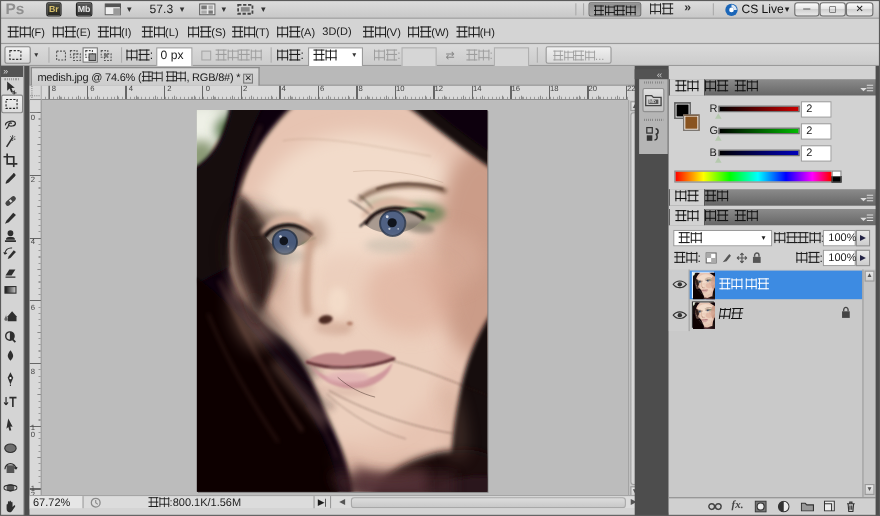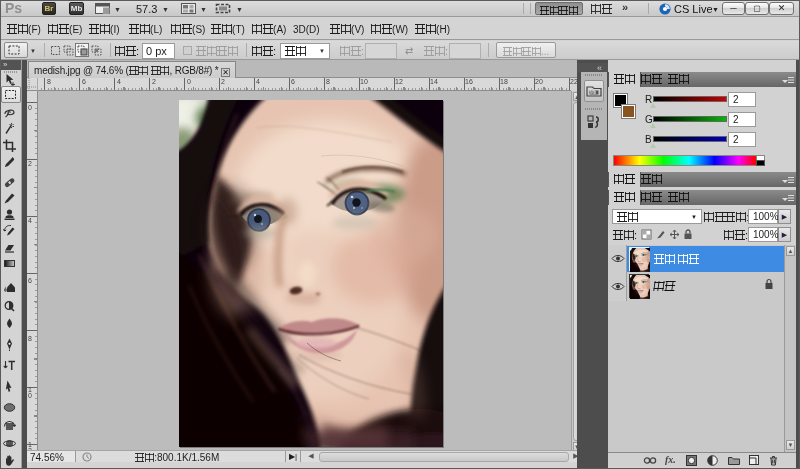--- a/index.html
+++ b/index.html
@@ -23,21 +23,21 @@
 .grey{color:#9d9d9d}
 
 #appbar{left:0;top:0;width:800px;height:17px;background:linear-gradient(#dedede,#c8c8c8);border-bottom:1px solid #999}
 #appbar .sep{position:absolute;top:3px;height:11px;width:1px;background:#aaa}
 .winbtn{position:absolute;top:2px;height:13px;border:1px solid #707070;border-radius:3px;background:linear-gradient(#fdfdfd,#e5e5e5 45%,#d0d0d0 50%,#e8e8e8);color:#222;text-align:center;line-height:11px;font-size:9px}
 
 #menubar{left:0;top:18px;width:800px;height:22px;background:#d4d4d4;border-bottom:1px solid #9a9a9a;font-size:10px}
 #menubar span.m{position:absolute;top:6px}#menubar .k,#menubar .k2{font-size:11px}
 
 #opts{left:0;top:41px;width:800px;height:19px;background:linear-gradient(#dadada,#cccccc);border-bottom:1px solid #9a9a9a;font-size:11px}
-.obox{position:absolute;height:16px;background:#fff;border:1px solid #9a9a9a}
+.obox{position:absolute;height:28px;background:#fff;border:1px solid #9a9a9a}
 .obox.dis{background:#d6d6d6;border-color:#b0b0b0}
 .osep{position:absolute;top:2px;height:14px;width:1px;background:#adadad}
 
 #tools{left:0;top:60px;width:22px;height:409px;background:#d4d4d4;border-right:1px solid #9f9f9f;overflow:hidden}
 #tools .hdr{position:absolute;left:0;top:0;width:22px;height:10px;background:#535353;color:#ddd;font-size:8px;line-height:9px;text-align:left;padding-left:3px}
 .tool{position:absolute;left:3px;width:16px;height:15px}
 .tool svg{display:block}
 .tool.sel{left:1px;width:20px;height:17px;background:linear-gradient(#efefef,#dcdcdc);border:1px solid #888;border-radius:2px;padding:1px 2px}
 #toolgap{left:22px;top:60px;width:5px;height:409px;background:#4d4d4d}
 
@@ -481,21 +481,21 @@
 </g>
 </defs>
 <use href="#ph"></use>
 </svg></div>
 <div class="abs" id="vsb">
  <span class="sbbtn" style="left:1px;top:1px;width:8px;height:9px;line-height:8px">▲</span>
  <span class="abs" style="left:1px;top:11px;width:8px;height:339px;background:linear-gradient(90deg,#dcdcdc,#c6c6c6);border:1px solid #9f9f9f;border-radius:3px"></span>
  <span class="sbbtn" style="left:1px;top:351px;width:8px;height:9px;line-height:8px">▼</span>
 </div>
 <div class="abs" id="statusrow">
- <span class="abs" style="left:0;top:0;width:49px;height:12px;border-right:1px solid #9a9a9a;background:#e6e6e6;padding:1px 0 0 3px">74.56%</span>
+ <span class="abs" style="left:0;top:0;width:49px;height:12px;border-right:1px solid #9a9a9a;background:#e6e6e6;padding:1px 0 0 3px">67.72%</span>
  <svg class="abs" style="left:55px;top:1px" width="10" height="10">
       <circle cx="5" cy="5" r="4" fill="none" stroke="#8a8a8a" stroke-width="1.2"></circle>
       <path d="M5,2.5 V5 L7,6.5" stroke="#8a8a8a" fill="none"></path>
     </svg>
  <span class="abs" style="left:108px;top:1px"><span class="k"></span><span class="k2"></span>:800.1K/1.56M</span>
  <span class="abs" style="left:258px;top:0;width:16px;height:12px;border-left:1px solid #9a9a9a;border-right:1px solid #9a9a9a;text-align:center;font-size:8px;padding-top:1px">▶<span style="font-size:8px">|</span></span>
  <span class="abs" style="left:279px;top:1px;width:10px;height:10px;color:#555;font-size:7px;text-align:center">◀</span>
  <span class="abs" style="left:292px;top:1px;width:250px;height:10px;background:linear-gradient(#dcdcdc,#c8c8c8);border:1px solid #a8a8a8;border-radius:3px"></span>
  <span class="abs" style="left:544px;top:1px;width:10px;height:10px;color:#555;font-size:7px;text-align:center">▶</span>
 </div>

